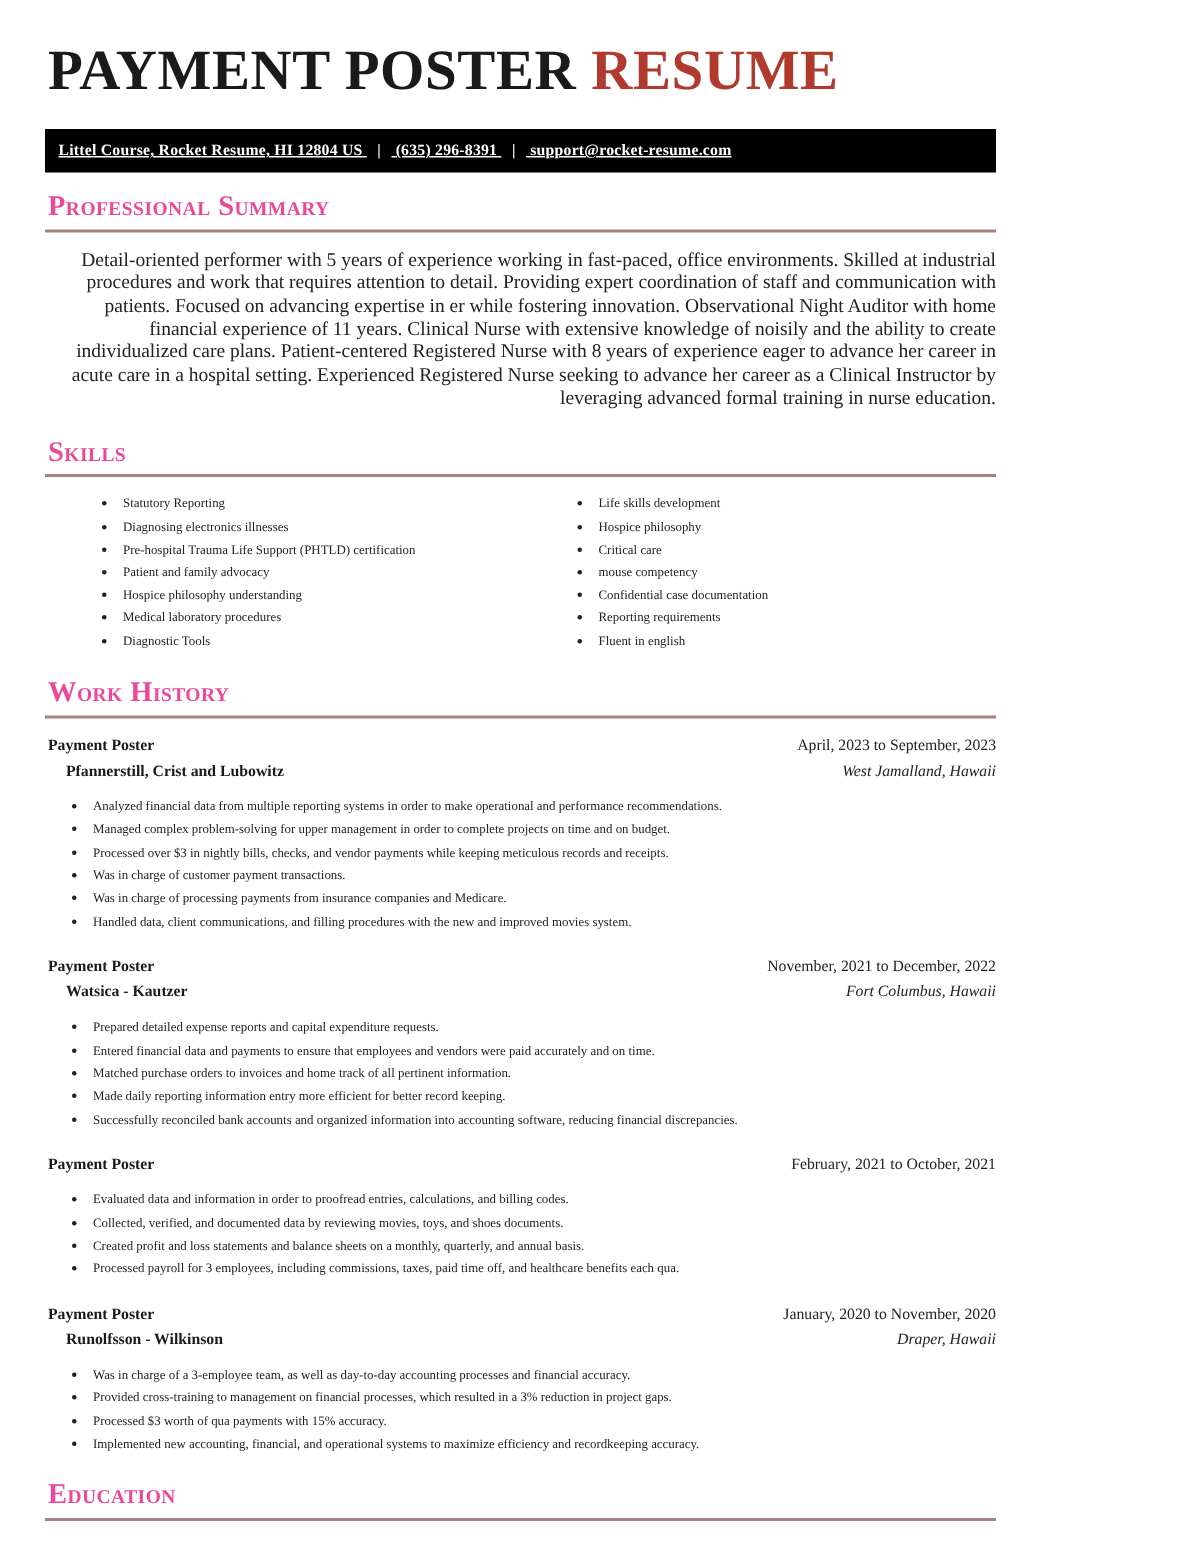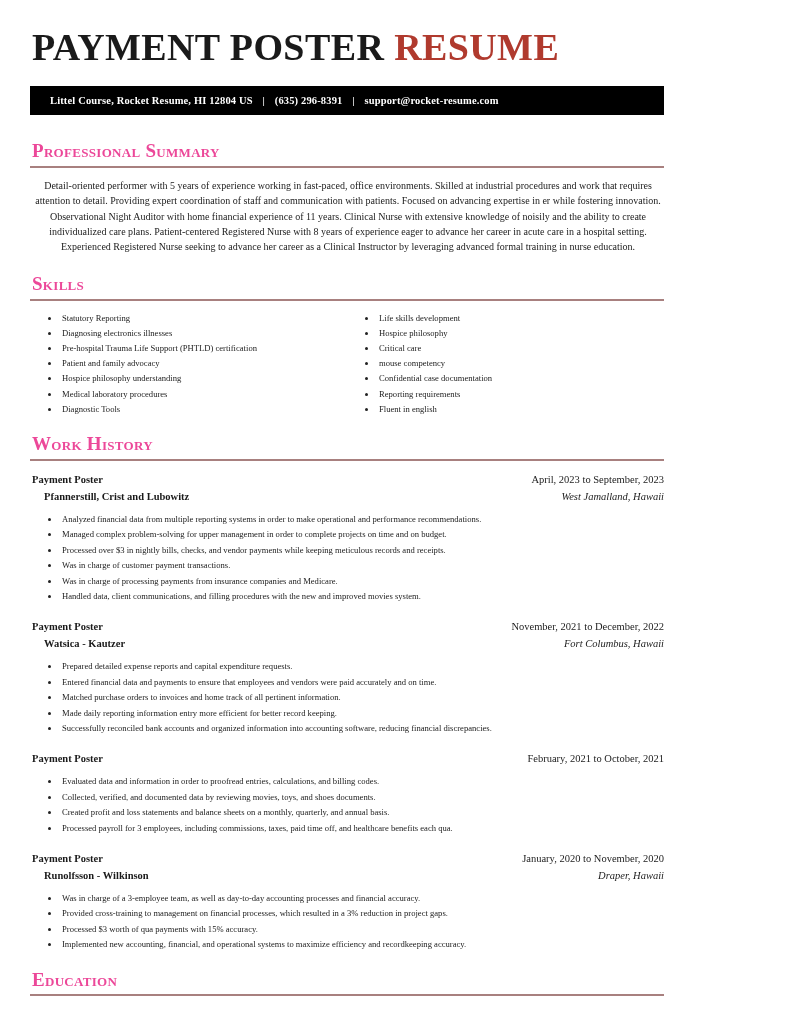--- a/index.html
+++ b/index.html
@@ -33,23 +33,24 @@
     white-space: nowrap;
   }
   .resume-title .accent { color: #B03A2E; }
 
   .contact-bar {
     background: #000000;
     color: #ffffff;
     font-size: 10.5px;
     font-weight: bold;
     letter-spacing: 0.15px;
-    padding: 9px 20px;
-    margin: 0 0 25px 0;
-    white-space: nowrap;
+    padding: 9px 9px;
+    margin: 0 0 12px 0;
+    white-space: nowrap;
+    text-decoration: underline;
   }
   .contact-bar .sep {
     display: inline-block;
     padding: 0 7px;
     font-weight: bold;
   }
 
   
   .section { margin-bottom: 0; }
   .section-heading {
@@ -63,23 +64,23 @@
   }
   .rule {
     height: 2px;
     background: #A8807F;
     width: 100%;
     margin-bottom: 10px;
   }
 
   
   .summary-text {
-    font-size: 10px;
+    font-size: 13px;
     line-height: 15.4px;
-    text-align: center;
+    text-align: right;
     margin: 0 0 18px 2px;
     color: #222222;
   }
 
   
   .skills-columns {
     display: flex;
     margin: 2px 0 16px 0;
   }
   .skills-col {
@@ -89,20 +90,21 @@
   .skills-col ul {
     margin: 0;
     padding-left: 22px;
     list-style-type: disc;
   }
   .skills-col li {
     font-size: 8.6px;
     line-height: 15.2px;
     color: #222222;
     padding-left: 2px;
+    margin-left: 20px;
   }
 
   
   .job { margin-bottom: 14px; }
   .job-row {
     display: flex;
     justify-content: space-between;
     align-items: baseline;
     line-height: 17px;
   }

